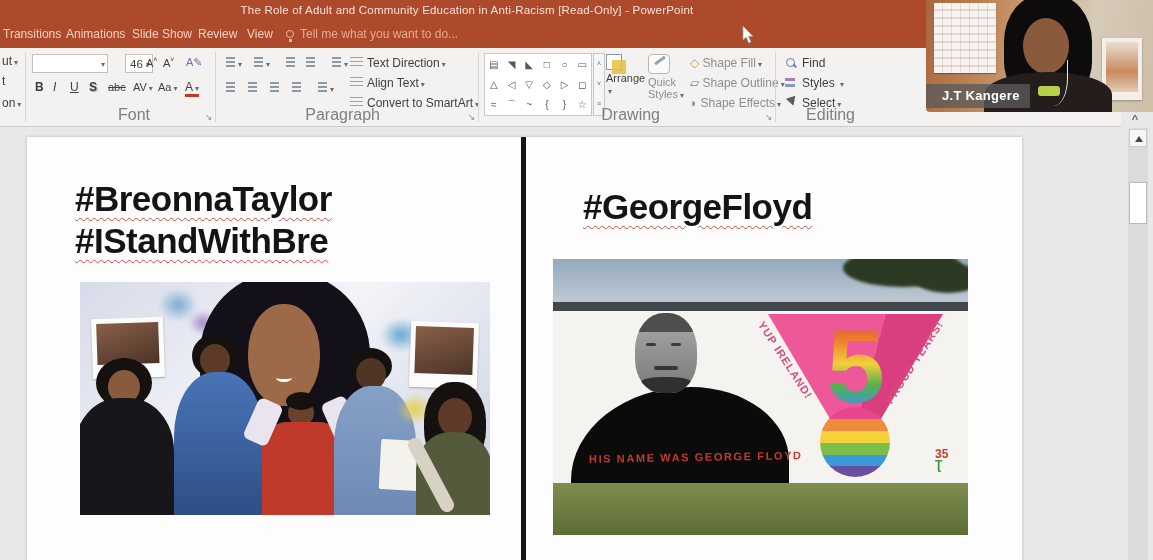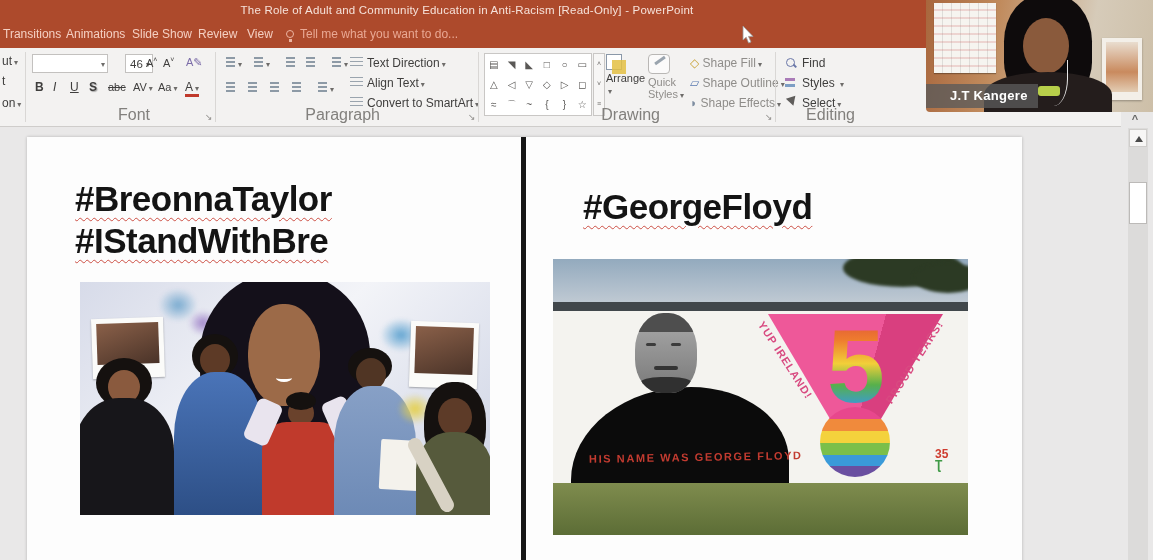--- a/index.html
+++ b/index.html
@@ -124,21 +124,21 @@
   .frame .ph{position:absolute;left:4px;top:4px;right:4px;bottom:8px;
        background:linear-gradient(#e9ddcf,#c98a5e 60%,#e3cdb4);}
   .wc-hair{position:absolute;left:78px;top:-6px;width:88px;height:105px;background:#0e0b0c;
        border-radius:45% 45% 35% 35%;}
   .wc-face{position:absolute;left:97px;top:18px;width:46px;height:56px;background:#8a5a3c;border-radius:50%;}
   .wc-body{position:absolute;left:58px;top:72px;width:128px;height:45px;background:#241d1c;
        border-radius:50% 50% 0 0;}
   .wc-cord{position:absolute;left:118px;top:60px;width:24px;height:46px;border-right:1.5px solid #e8e8e8;
        border-radius:0 0 60% 0;}
   .wc-neck{position:absolute;left:112px;top:86px;width:22px;height:10px;background:#b7cf4a;border-radius:3px;}
-  .nametag{position:absolute;left:0;bottom:4px;padding:4px 10px 5px 24px;background:rgba(90,90,90,.78);
+  .nametag{position:absolute;left:0;bottom:4px;padding:4px 10px 5px 16px;background:rgba(90,90,90,.78);
        color:#fff;font-size:13px;font-weight:700;letter-spacing:.3px;}
   
   .cursor{position:absolute;left:742px;top:26px;}
 </style>
 </head>
 <body>
 
 <div class="app">
 
   <div class="titlebar">

